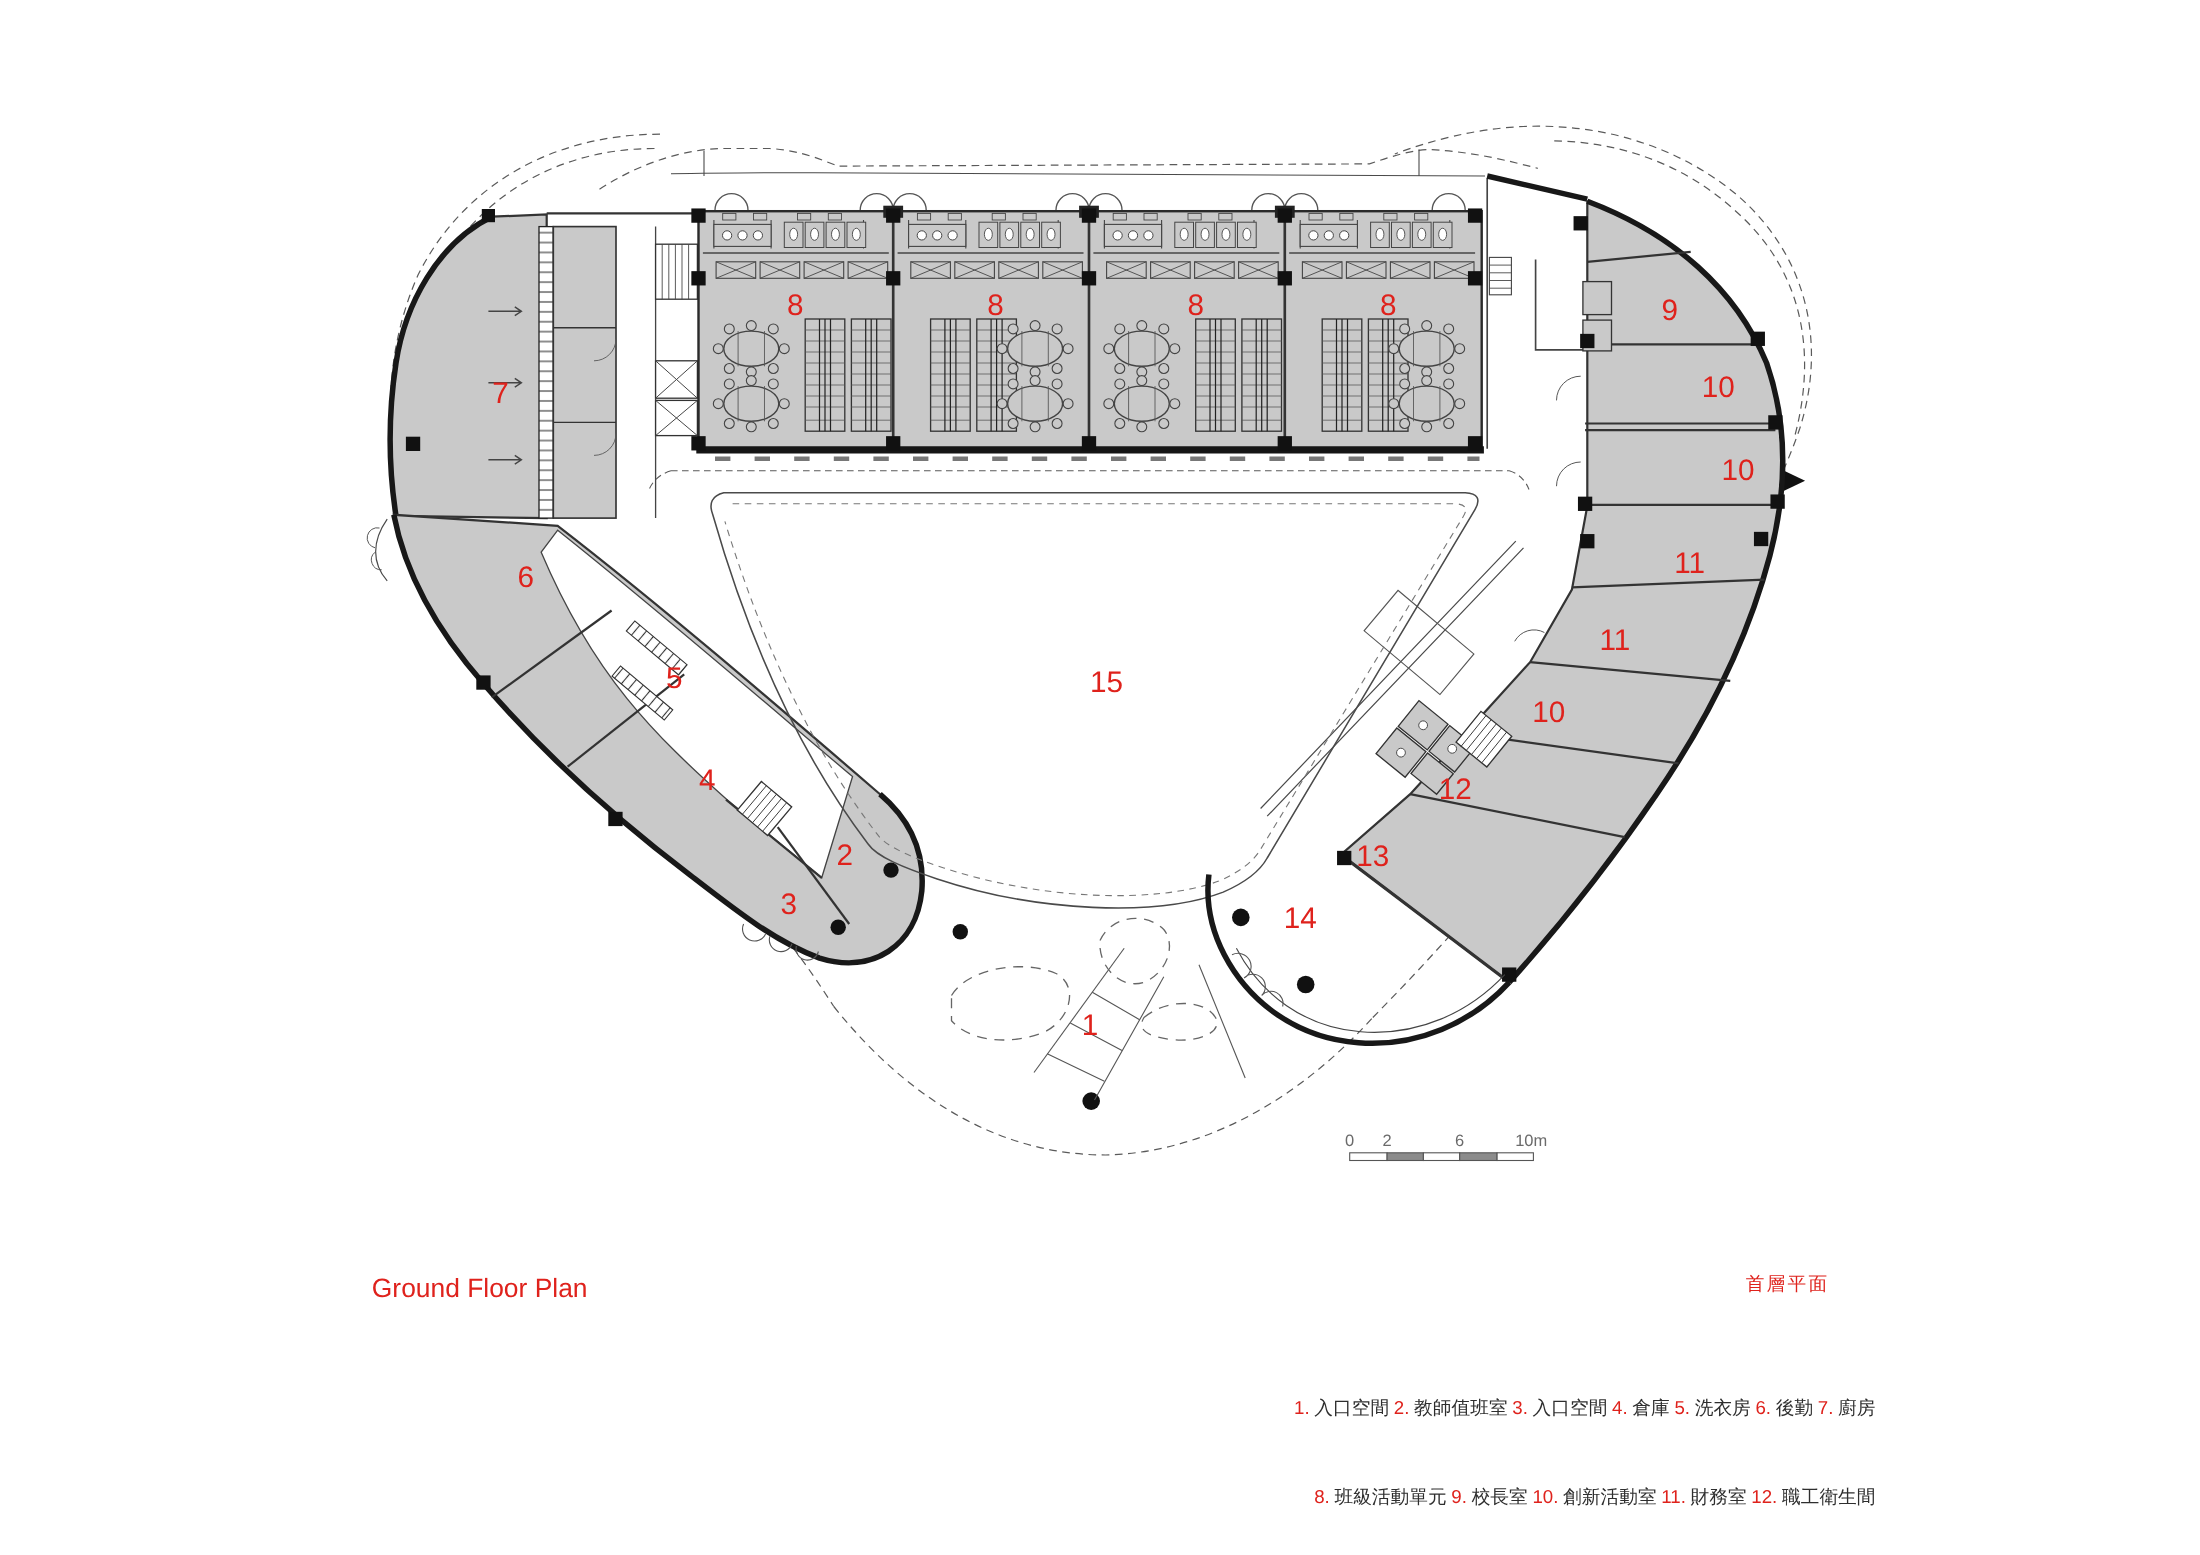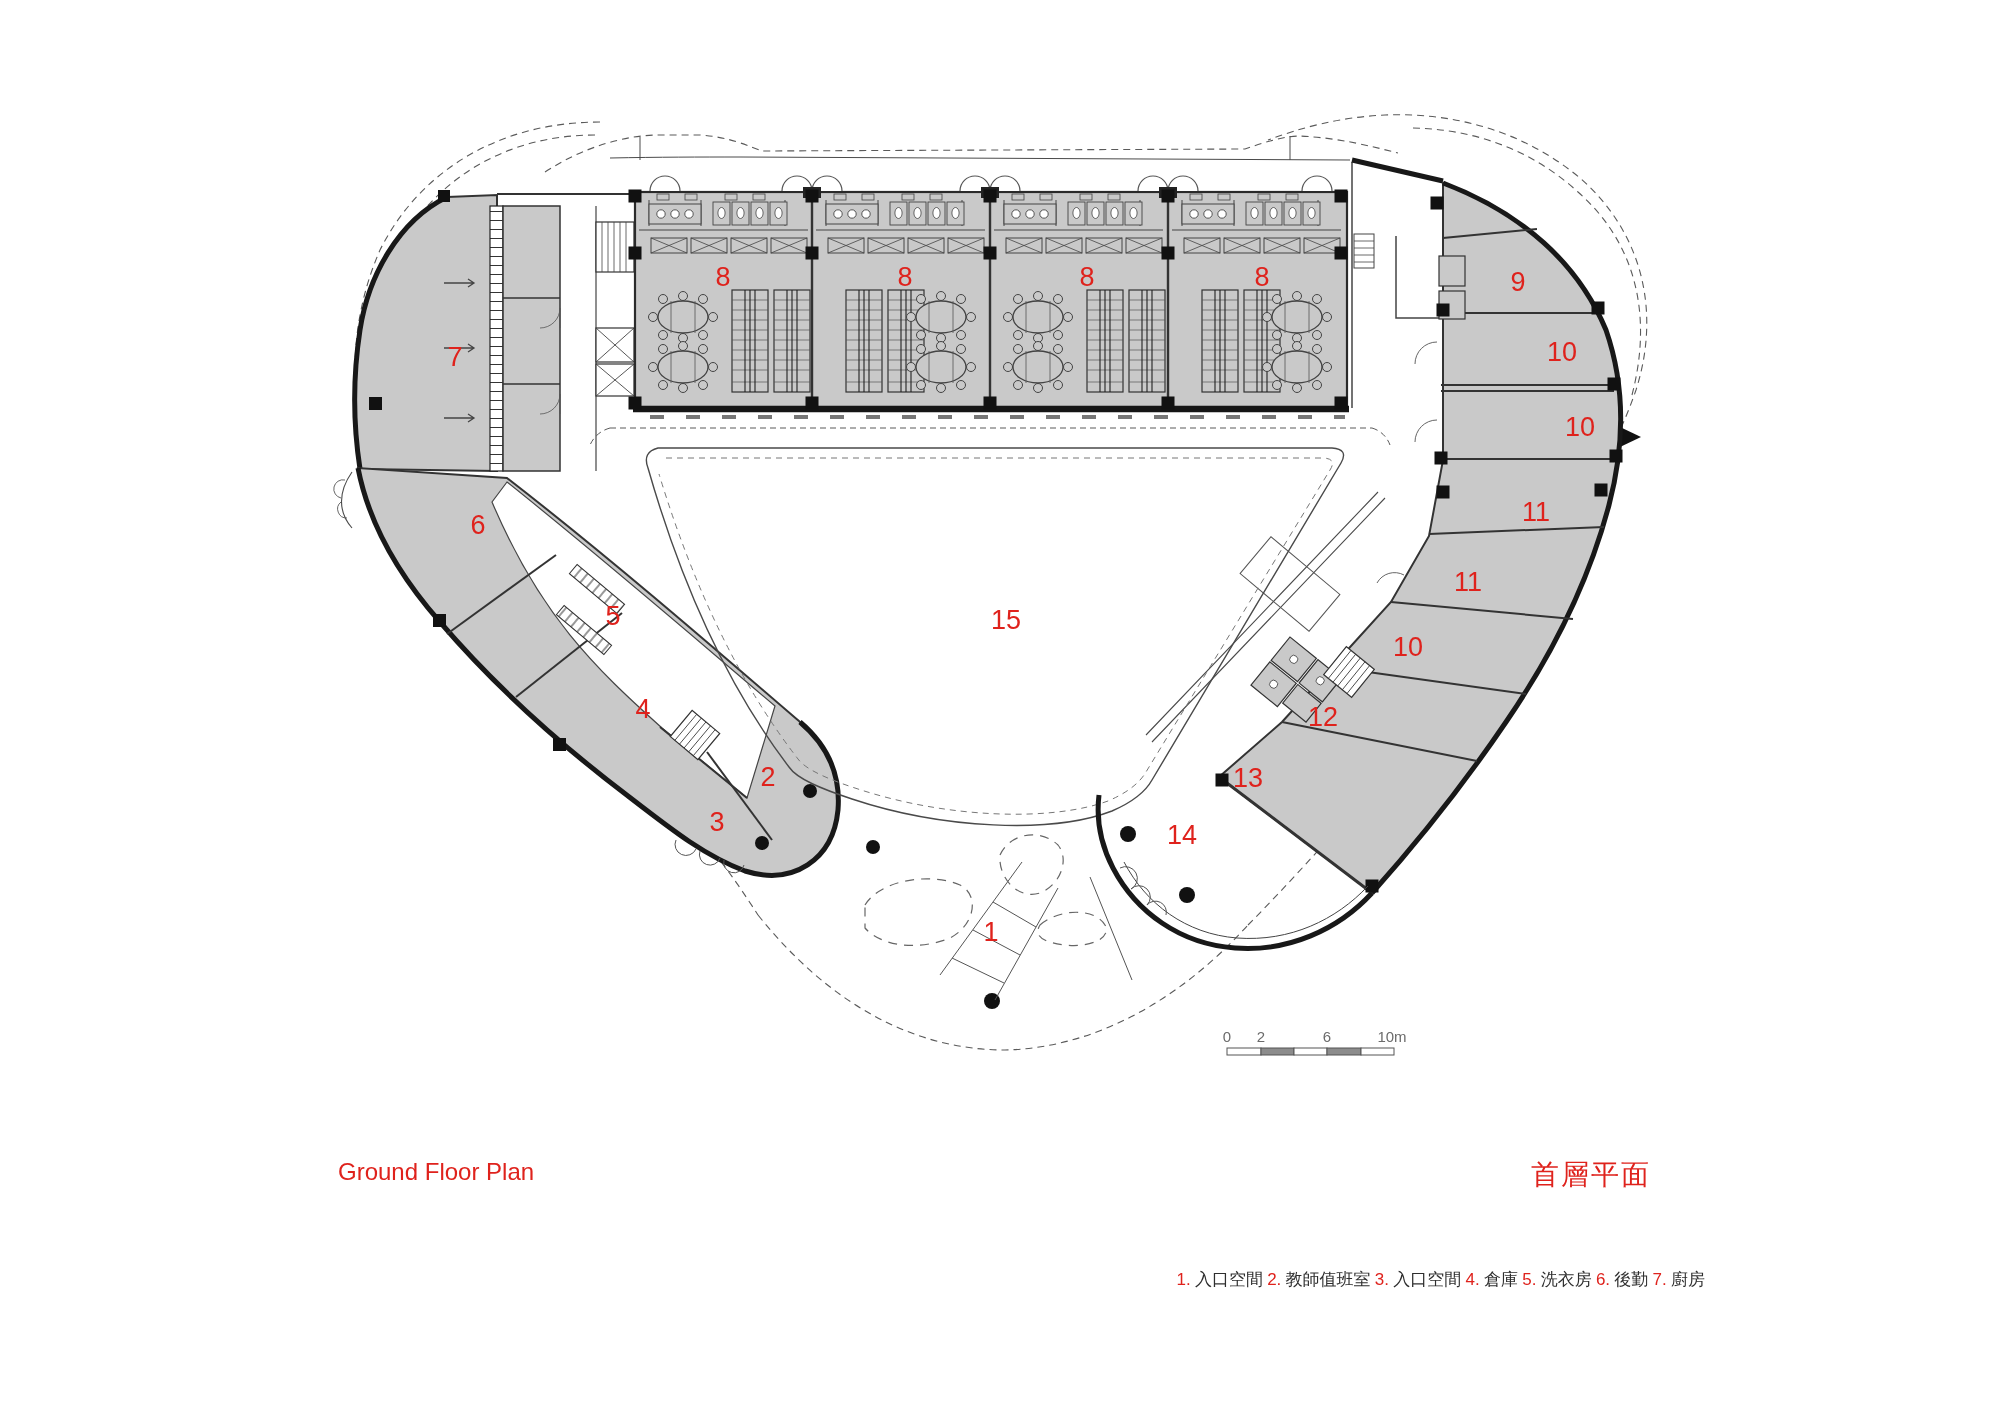--- a/index.html
+++ b/index.html
@@ -3,21 +3,21 @@
 <meta charset="utf-8">
 <style>
   html,body{margin:0;padding:0;background:#fff;}
   .canvas{position:relative;width:2000px;height:1414px;background:#ffffff;overflow:hidden;
           font-family:"Liberation Sans",sans-serif;}
   .canvas svg{position:absolute;left:0;top:0;}
   .title-en{position:absolute;left:338px;top:1158px;font-size:24px;color:#df221c;}
   .legend-en{position:absolute;left:336px;top:1212px;font-size:17px;line-height:26px;
              color:#3a3a3a;white-space:pre-wrap;}
   .legend-en .n{color:#df221c;}
-  .title-cn{position:absolute;right:349px;top:1156px;font-size:28px;color:#df221c;
+  .title-cn{position:absolute;right:337px;top:1156px;font-size:17px;color:#df221c;
             font-family:Liberation Mono, monospace;letter-spacing:2px;}
   .legend-cn{position:absolute;right:295px;top:1212px;font-size:17px;line-height:27px;
              color:#2e2e2e;text-align:right;font-family:"Liberation Serif","DejaVu Serif",serif;
              white-space:pre-wrap;}
   .legend-cn .n{color:#df221c;font-family:"Liberation Sans",sans-serif;}
   .room-label{font-family:"Liberation Sans",sans-serif;font-size:27px;fill:#df221c;text-anchor:middle;}
   .scale-label{font-family:"Liberation Sans",sans-serif;font-size:15px;fill:#6b6b6b;text-anchor:middle;}
 </style>
 </head>
 <body>
@@ -347,16 +347,17 @@
 
 <div class="legend-en">
   
   
 </div>
 
 <div class="title-cn">首層平面</div>
 
 <div class="legend-cn">
   <div><span class="n">1.</span><span> 入口空間 </span><span class="n">2.</span><span> 教師值班室 </span><span class="n">3.</span><span> 入口空間 </span><span class="n">4.</span><span> 倉庫 </span><span class="n">5.</span><span> 洗衣房 </span><span class="n">6.</span><span> 後勤 </span><span class="n">7.</span><span> 廚房</span></div>
+  <div><span class="n">8.</span><span> 班級活動單元 </span><span class="n">9.</span><span> 校長室 </span><span class="n">10.</span><span> 創新活動室 </span><span class="n">11.</span><span> 財務室 </span><span class="n">12.</span><span> 職工衛生間</span></div>
   
 </div>
 
 </div>
 
 </body></html>

